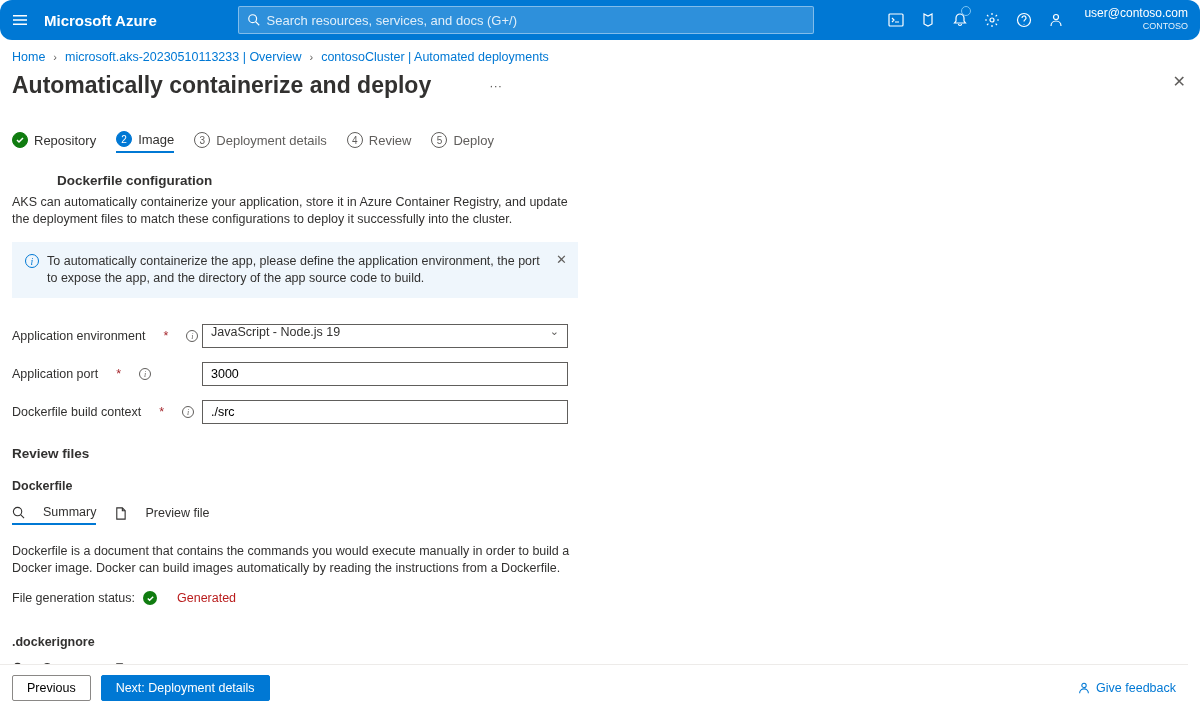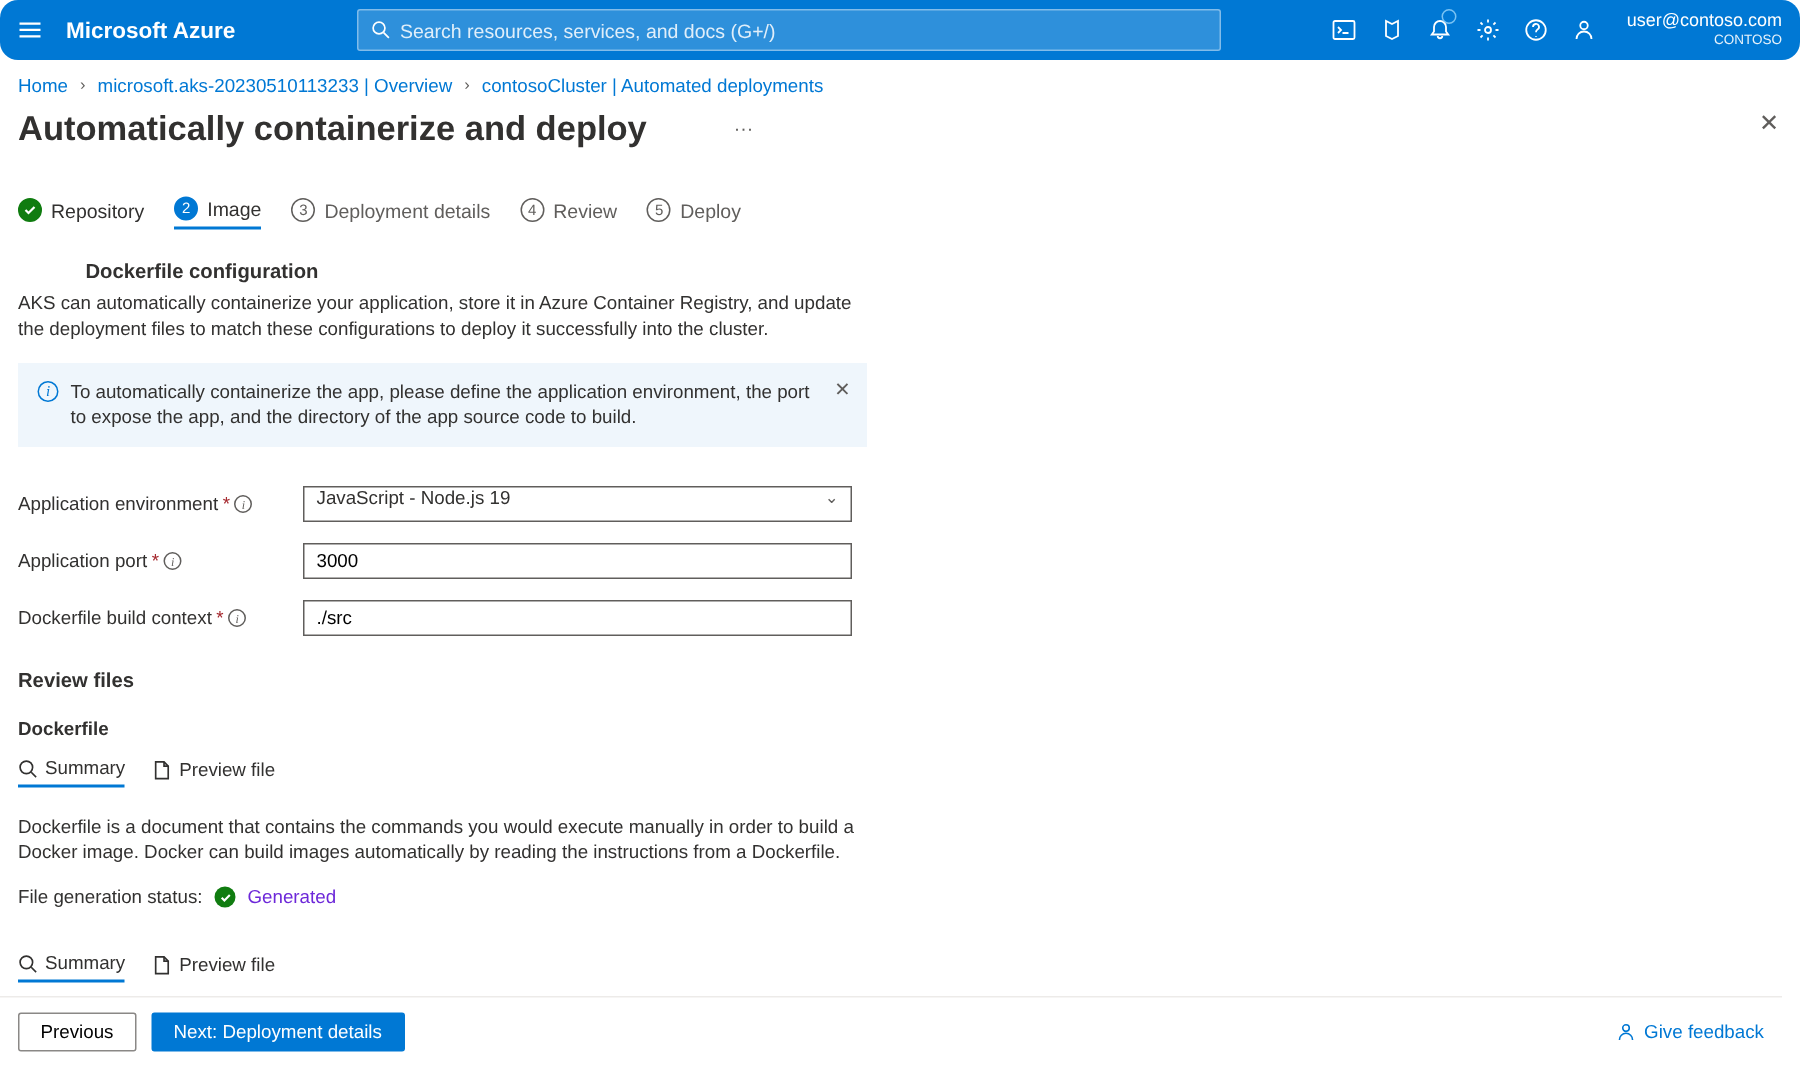--- a/index.html
+++ b/index.html
@@ -49,40 +49,40 @@
     .section-desc { font-size: 12.5px; color: #323130; line-height: 17px; }
     
     
     .info-box { margin-top: 14px; background: #eff6fc; border: 1px solid #eff6fc; padding: 10px 30px 10px 12px; display: flex; gap: 8px; position: relative; font-size: 12.5px; line-height: 17px; }
     .info-i { width: 14px; height: 14px; border: 1px solid #0078d4; border-radius: 50%; display: flex; align-items: center; justify-content: center; font-size: 10px; color: #0078d4; flex-shrink: 0; margin-top: 1px; font-style: italic; font-family: Georgia, serif; }
     .info-close { position: absolute; right: 10px; top: 8px; cursor: pointer; color: #605e5c; font-size: 13px; }
     
     
     .form-rows { margin-top: 26px; }
     .form-row { display: flex; align-items: center; margin-bottom: 14px; }
-    .form-label { width: 190px; font-size: 12.5px; display: flex; align-items: center; gap: 3px; }
+    .form-label { width: 190px; font-size: 12.5px; display: flex; align-items: center; gap: 18px; }
     .req-star { color: #a4262c; }
     .info-icn { width: 12px; height: 12px; border: 1px solid #605e5c; border-radius: 50%; display: inline-flex; align-items: center; justify-content: center; font-size: 8px; color: #605e5c; font-style: italic; font-family: Georgia, serif; }
     .select-box, .text-input { width: 366px; height: 24px; border: 1px solid #605e5c; padding: 0 8px; font-size: 12.5px; outline: none; background: #fff; }
     .select-box { display: flex; align-items: flex-start; justify-content: space-between; cursor: pointer; }
     .chev { color: #605e5c; font-size: 11px; }
     
     
     .review-title { font-size: 13.5px; font-weight: 600; margin-top: 22px; margin-bottom: 18px; }
     .file-block { margin-bottom: 20px; }
     .file-heading { font-size: 12.5px; font-weight: 600; margin-bottom: 12px; }
     .file-tabs { display: flex; gap: 18px; font-size: 12.5px; margin-bottom: 18px; }
-    .ftab { display: flex; align-items: center; gap: 5px; cursor: pointer; padding-bottom: 4px; color: #323130; }
+    .ftab { display: flex; align-items: center; gap: 18px; cursor: pointer; padding-bottom: 4px; color: #323130; }
     .ftab.active { border-bottom: 2px solid #0078d4; }
     .ftab-icon { display: inline-flex; }
     .file-desc { font-size: 12.5px; line-height: 17px; margin-bottom: 14px; }
     .status-row { font-size: 12.5px; display: flex; align-items: center; gap: 8px; }
     .status-check { width: 14px; height: 14px; background: #107c10; border-radius: 50%; display: inline-flex; align-items: center; justify-content: center; }
     .status-check svg { width: 9px; height: 9px; }
-    .status-text { color: #6d28d9; }
+    .status-text { color: #b91c1c; margin-left: 12px; }
     
     
     .footer-bar { position: absolute; bottom: 0; left: 0; right: 12px; background: #fff; height: 46px; border-top: 1px solid #edebe9; display: flex; align-items: center; padding: 0 12px; justify-content: space-between; }
     .footer-left { display: flex; gap: 10px; }
     .btn { height: 26px; padding: 0 14px; font-size: 12.5px; border: 1px solid #8a8886; background: #fff; cursor: pointer; border-radius: 2px; }
     .btn.primary { background: #0078d4; border-color: #0078d4; color: #fff; }
     .feedback-link { color: #0078d4; font-size: 12.5px; display: flex; align-items: center; gap: 5px; cursor: pointer; }
   </style>
 </head>
 <body>
@@ -257,20 +257,21 @@
       <span class="status-check">
           <svg viewBox="0 0 10 10">
             <path d="M2 5l2 2 4-4" stroke="#fff" stroke-width="1.6" fill="none"></path>
           </svg>
         </span>
       <span class="status-text">Generated</span>
     </div>
   </div>
 
   <div class="file-block" style="margin-top:30px;">
+    <div class="file-heading">.dockerignore</div>
     <div class="file-tabs">
       <div class="ftab active">
         <span class="ftab-icon">
             <svg width="13" height="13" viewBox="0 0 14 14">
               <circle cx="6" cy="6" r="4.5" fill="none" stroke="#323130" stroke-width="1.2"></circle>
               <line x1="9.5" y1="9.5" x2="13" y2="13" stroke="#323130" stroke-width="1.2"></line>
             </svg>
           </span>
         <span>Summary</span>
       </div>

